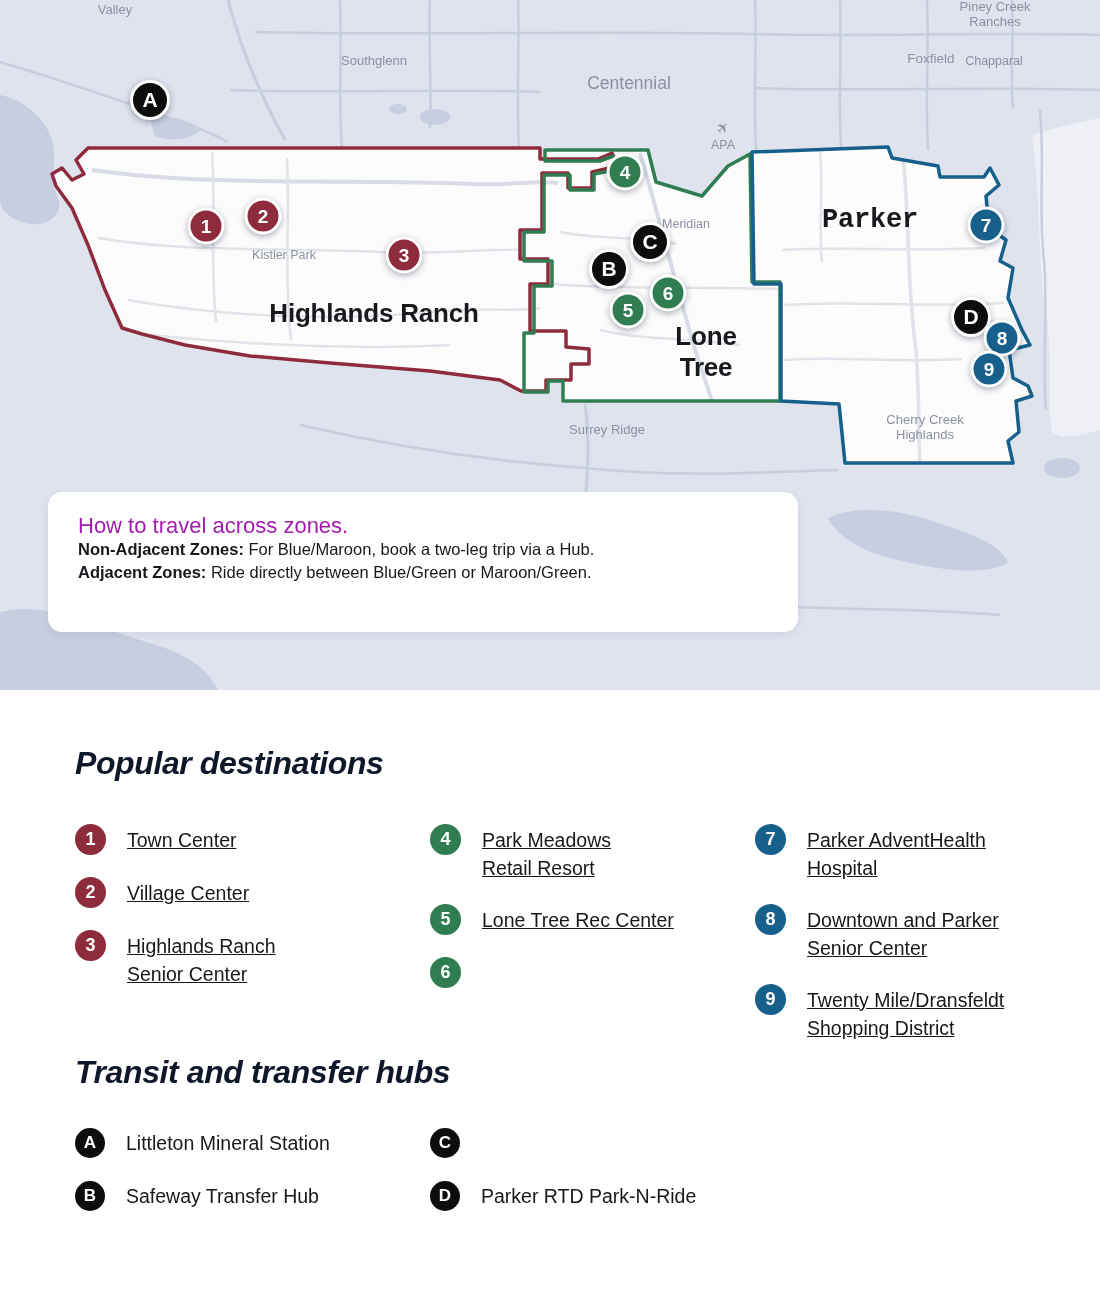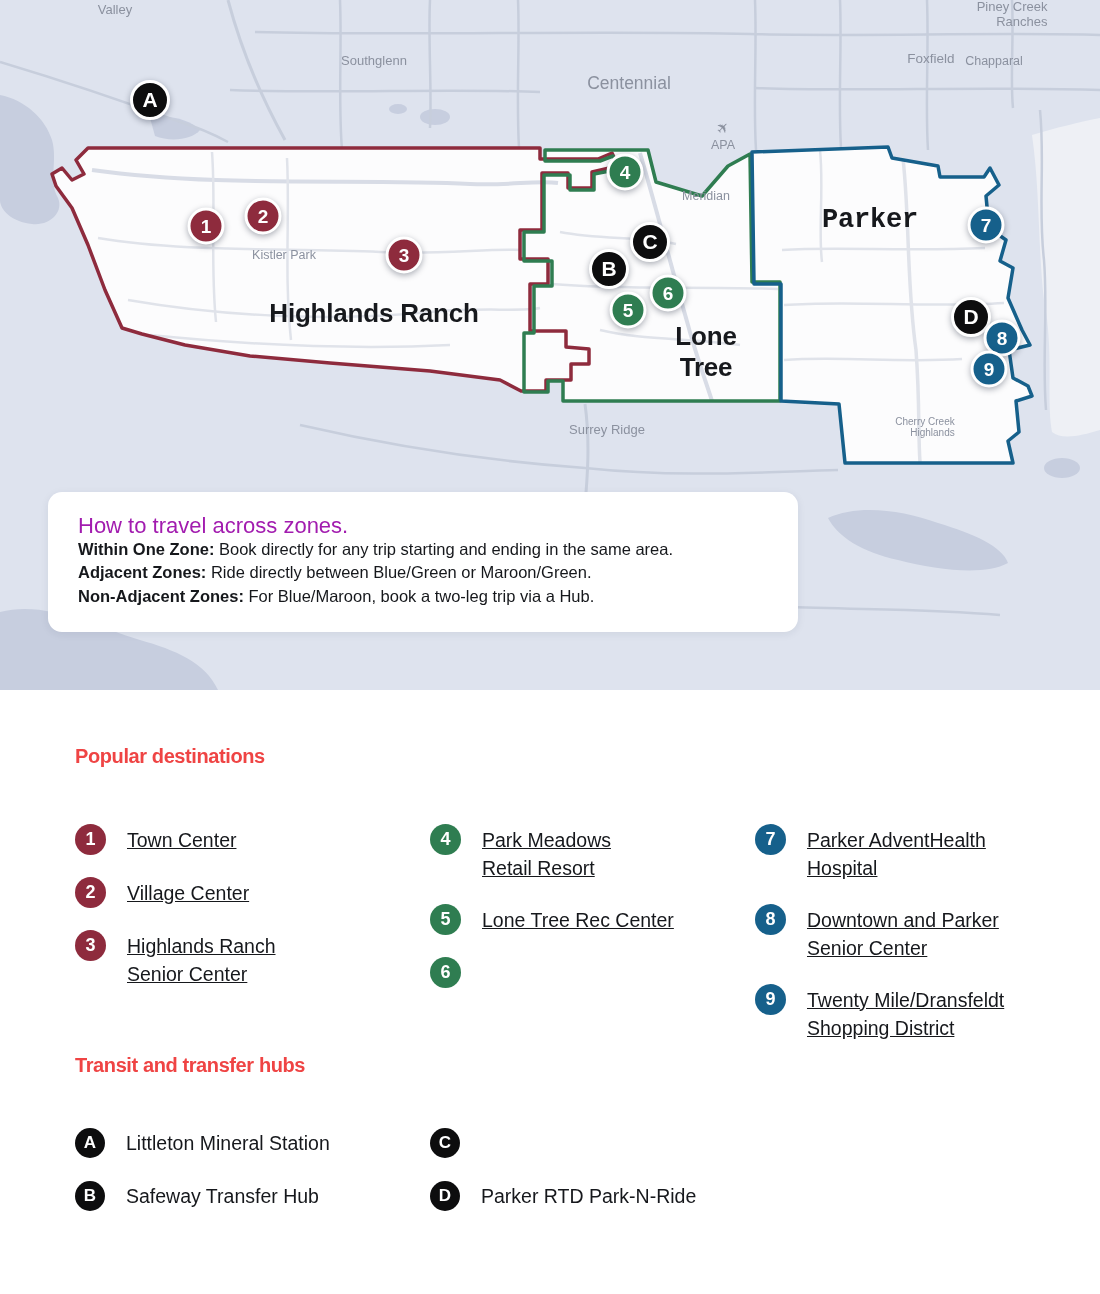--- a/index.html
+++ b/index.html
@@ -18,35 +18,35 @@
   .map-marker.big{width:34px;height:34px;font-size:21px;}
   .m-maroon{background:#8E2B3D;}
   .m-green{background:#2F7D51;}
   .m-blue{background:#16608B;}
   .m-black{background:#0D0D0E;}
 
   .zone-label{position:absolute;transform:translate(-50%,-50%);
     font-weight:700;font-size:26px;color:#17191D;letter-spacing:-0.2px;
     white-space:pre-line;text-align:center;z-index:3;}
   .map-place{position:absolute;transform:translate(-50%,-50%);
-    color:#8B919F;font-size:13px;white-space:pre-line;text-align:right;z-index:2;}
+    color:#8B919F;font-size:13px;white-space:pre-line;text-align:center;z-index:2;}
   .airport-icon{position:absolute;transform:translate(-50%,-50%) rotate(-45deg);
     color:#8B919F;font-size:15px;z-index:2;}
   .airport-icon::before{content:"\2708";}
 
   .info-box{position:absolute;left:48px;top:492px;width:750px;height:140px;
     background:#ffffff;border-radius:14px;box-sizing:border-box;
     padding:22px 30px;box-shadow:0 2px 8px rgba(30,41,59,.08);z-index:6;}
   .info-title{font-size:22px;line-height:23.5px;font-weight:400;color:#a21caf;}
   .info-line{font-size:16.5px;line-height:23.5px;color:#16181C;}
   .info-line b{font-weight:700;}
 
   
-  .section-heading{position:absolute;font-size:20px;font-weight:700;
-    color:#ef4444;letter-spacing:-0.4px;}
+  .section-heading{position:absolute;font-size:32px;font-weight:700;
+    color:#0f172a;letter-spacing:-0.4px;font-style:italic;}
   .legend-col,.hub-col{position:absolute;display:flex;flex-direction:column;}
   .legend-col{gap:22px;}
   .hub-col{gap:23px;}
   #pd-col1{left:75px;top:824px;}
   #pd-col2{left:430px;top:824px;}
   #pd-col3{left:755px;top:824px;}
   #hub-col1{left:75px;top:1128px;}
   #hub-col2{left:430px;top:1128px;}
   .legend-item,.hub-item{display:flex;align-items:flex-start;gap:21px;}
   .legend-dot{flex:0 0 auto;width:31px;height:31px;border-radius:50%;
@@ -138,46 +138,45 @@
 Tree</div>
     <div class="zone-label" style="left:870px;top:220px;font-size:27px;font-family:Liberation Mono, monospace;">Parker</div>
 
     <div class="map-place" style="left:115px;top:9px;">Valley</div>
     <div class="map-place" style="left:374px;top:60px;">Southglenn</div>
     <div class="map-place" style="left:629px;top:83px;font-size:17.5px;">Centennial</div>
     <div class="map-place" style="left:995px;top:14px;">Piney Creek Ranches</div>
     <div class="map-place" style="left:931px;top:58px;font-size:13.5px;">Foxfield</div>
     <div class="map-place" style="left:994px;top:61px;font-size:12.5px;">Chapparal</div>
     <div class="map-place" style="left:284px;top:255px;font-size:12.5px;">Kistler Park</div>
-    <div class="map-place" style="left:686px;top:196px;font-size:12.5px;margin-left:20px;">Meridian</div>
+    <div class="map-place" style="left:686px;top:224px;font-size:12.5px;">Meridian</div>
     <span class="airport-icon" style="left:723px;top:128px;"></span>
     <div class="map-place" style="left:723px;top:145px;font-size:12.5px;">APA</div>
     <div class="map-place" style="left:607px;top:429px;">Surrey Ridge</div>
-    <div class="map-place" style="left:925px;top:427px;font-size:10px;">Cherry Creek
+    <div class="map-place" style="left:925px;top:427px;font-size:13px;">Cherry Creek
 Highlands</div>
 
     <div class="map-marker m-black big" style="left:150px;top:100px;">A</div>
     <div class="map-marker m-maroon" style="left:206px;top:226px;">1</div>
     <div class="map-marker m-maroon" style="left:263px;top:216px;">2</div>
     <div class="map-marker m-maroon" style="left:404px;top:255px;">3</div>
     <div class="map-marker m-green" style="left:625px;top:172px;">4</div>
     <div class="map-marker m-black big" style="left:650px;top:242px;">C</div>
     <div class="map-marker m-black big" style="left:609px;top:269px;">B</div>
     <div class="map-marker m-green" style="left:628px;top:310px;">5</div>
     <div class="map-marker m-green" style="left:668px;top:293px;">6</div>
     <div class="map-marker m-blue" style="left:986px;top:225px;">7</div>
     <div class="map-marker m-black big" style="left:971px;top:317px;">D</div>
     <div class="map-marker m-blue" style="left:1002px;top:338px;">8</div>
     <div class="map-marker m-blue" style="left:989px;top:369px;">9</div>
 
     <div class="info-box">
       <div class="info-title">How to travel across zones.</div>
-      <div class="info-line"><b>Within One Zone:</b><span> Book directly for any trip starting and ending in the same area.</span></div>
+      <div class="info-line"><b>Non-Adjacent Zones:</b><span> For Blue/Maroon, book a two-leg trip via a Hub.</span></div>
       <div class="info-line"><b>Adjacent Zones:</b><span> Ride directly between Blue/Green or Maroon/Green.</span></div>
-      <div class="info-line"><b>Non-Adjacent Zones:</b><span> For Blue/Maroon, book a two-leg trip via a Hub.</span></div>
     </div>
   </div>
 
   <h2 class="section-heading" style="left:75px;top:745px;margin:0;">Popular destinations</h2>
 
   <div class="legend-col" id="pd-col1">
     <div class="legend-item">
       <span class="legend-dot m-maroon">1</span>
       <span class="legend-label">Town Center</span>
     </div>

